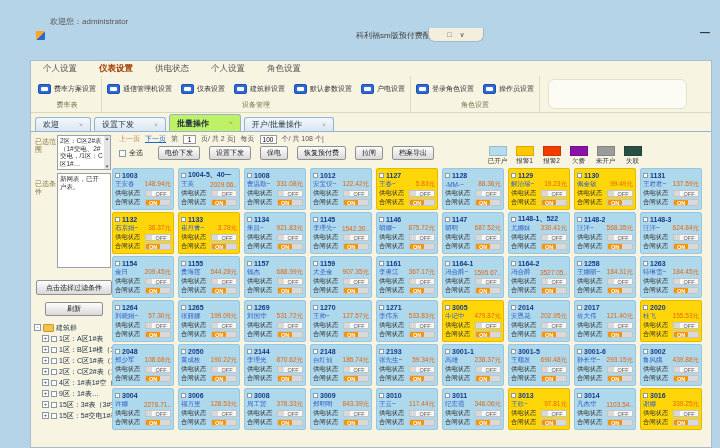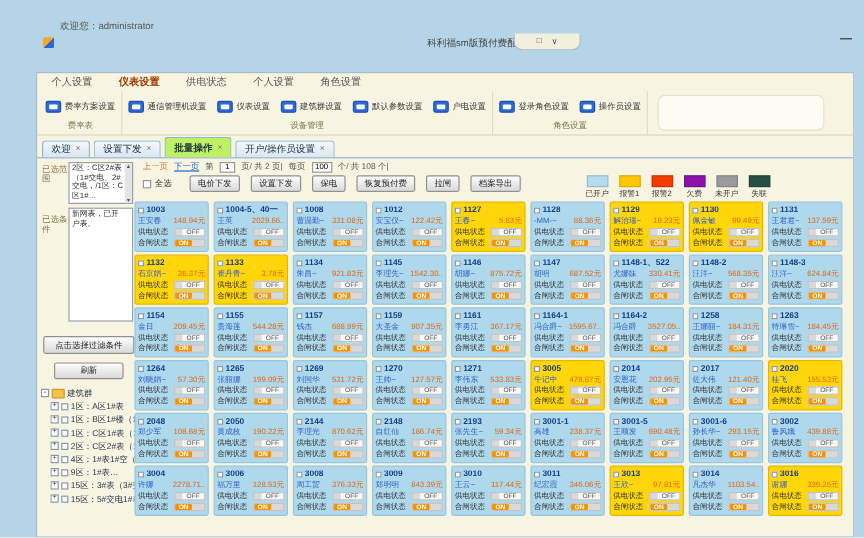--- a/index.html
+++ b/index.html
@@ -27,23 +27,23 @@
   .rbtns{flex:1;display:flex;align-items:center;gap:9px;}
   .rbtn{display:flex;align-items:center;gap:3px;font-size:7px;color:#333;white-space:nowrap;}
   .ricon{width:13px;height:10px;background:#2e6ad6;border-radius:2px;position:relative;flex:none;
          border:1px solid #1d4fb0;box-sizing:border-box;}
   .ricon::after{content:"";position:absolute;left:2px;top:2px;right:2px;height:4px;background:#fff;border-radius:1px;}
   .rlabel{font-size:7px;color:#77744e;text-align:center;padding-bottom:1px;}
   .rpanel{flex:1;margin:3px 22px 3px 8px;background:#fdfcf4;border:1px solid #e6e2c8;border-radius:6px;}
   
   .doctabs{height:19px;display:flex;align-items:flex-end;padding-left:4px;gap:3px;
            border-bottom:1px solid #93b4d4;box-sizing:border-box;}
-  .dtab{display:flex;align-items:center;gap:4px;padding:0 7px;font-size:8px;color:#234;
+  .dtab{display:flex;align-items:center;gap:20px;padding:0 7px;font-size:8px;color:#234;
         background:linear-gradient(#f4f8fb,#d9e6f2);border:1px solid #93b4d4;border-bottom:none;
-        border-radius:3px 3px 0 0;height:14px;box-sizing:border-box;white-space:nowrap;}
+        border-radius:3px 3px 0 0;height:14px;box-sizing:border-box;white-space:nowrap;font-family:Liberation Serif, serif;}
   .dtab.active{background:#bef264;font-weight:bold;height:17px;}
   .dtab .x{font-size:7px;color:#966;font-weight:normal;}
   
   .content{position:relative;height:317px;}
   .sb-label{position:absolute;width:22px;font-size:7px;color:#8a7848;line-height:8px;}
   .sb-box{position:absolute;background:#fff;border:1px solid #9aa0a8;font-size:6.5px;color:#333;
           padding:1px 7px 1px 2px;line-height:7.5px;overflow:hidden;box-sizing:border-box;}
   .sb-scroll{position:absolute;right:0;top:0;bottom:0;width:6px;background:#e4e4e4;display:flex;
              flex-direction:column;justify-content:space-between;align-items:center;
              font-size:4.5px;color:#456;line-height:5px;}
@@ -175,21 +175,21 @@
         </div>
         <div class="dtab">
           <span>设置下发</span>
           <span class="x">×</span>
         </div>
         <div class="dtab active">
           <span>批量操作</span>
           <span class="x">×</span>
         </div>
         <div class="dtab">
-          <span>开户/操作员设置</span>
+          <span>开户/批量操作</span>
           <span class="x">×</span>
         </div>
       </div>
 
     <div class="content">
 
       <div class="sb-label" style="left:4px;top:6px;">已选范围</div>
       <div class="sb-box" style="left:26px;top:3px;width:54px;height:35px;">
         <span>2区：C区2#表（1#交电、2#交电，/1区：C区1#…</span>
         <span class="sb-scroll">

